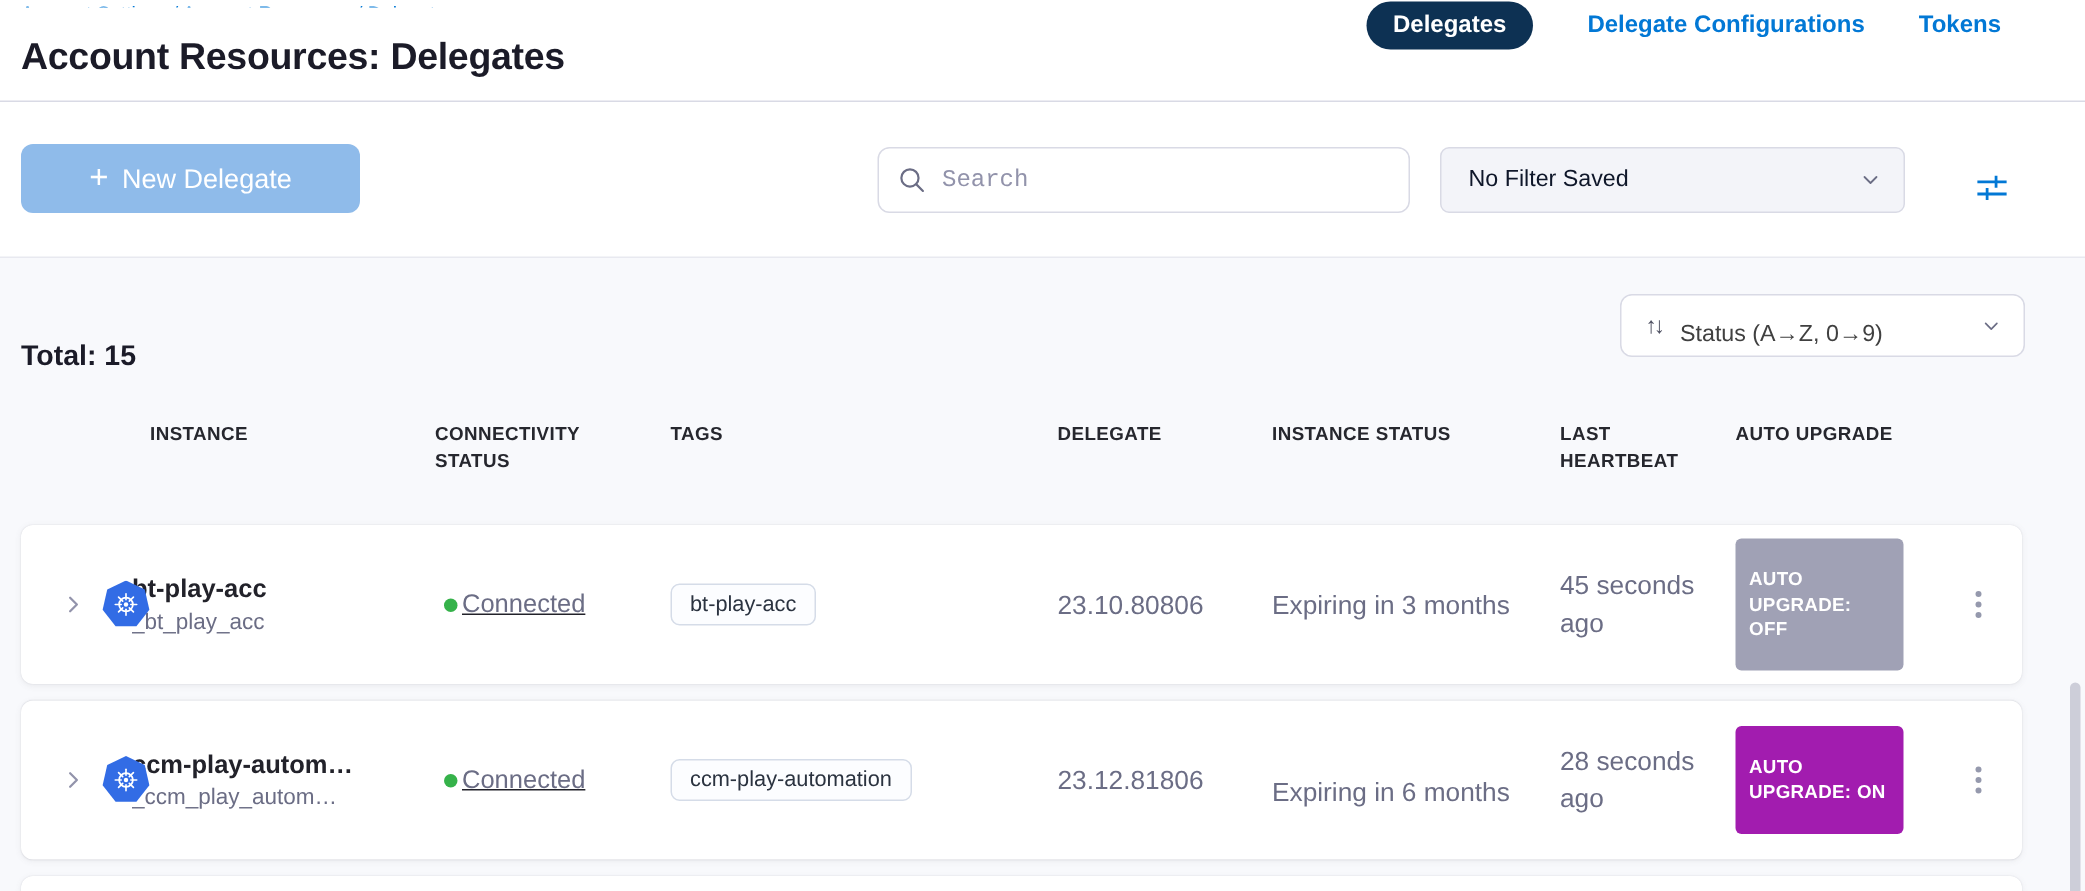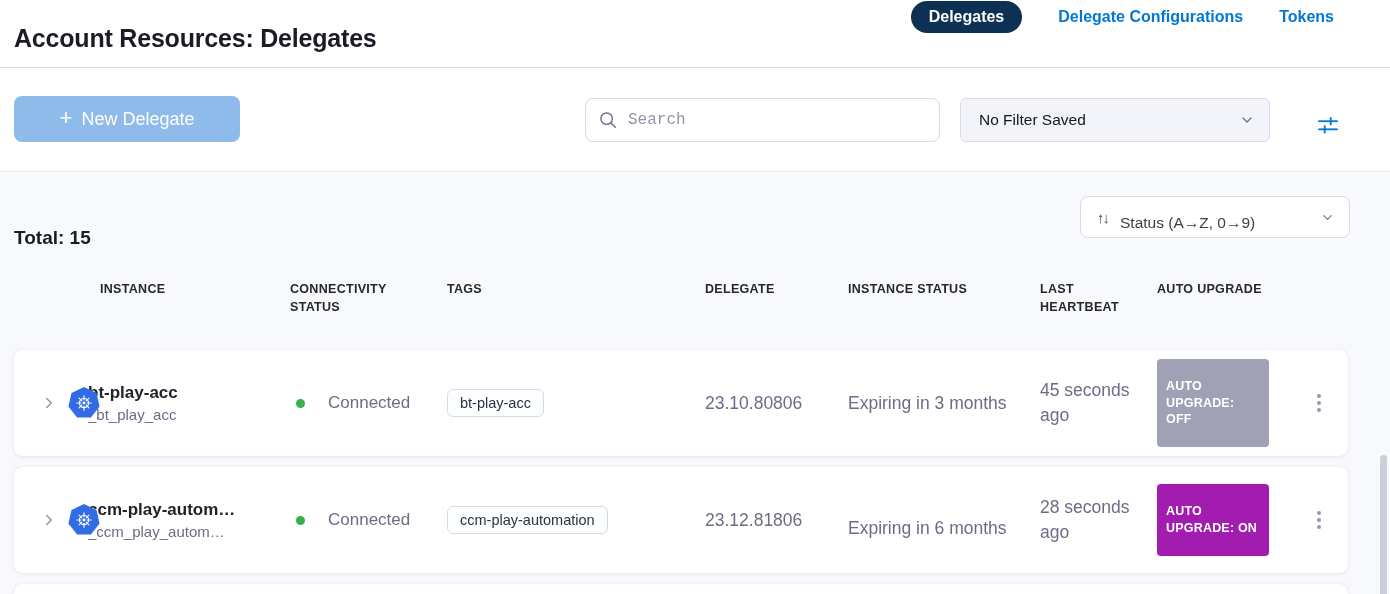--- a/index.html
+++ b/index.html
@@ -50,21 +50,21 @@
               box-shadow:0 0 1px rgba(40,41,61,.14), 0 1px 4px rgba(96,97,112,.10); cursor:pointer; }
   .row-card > .cell { display:flex; align-items:center; min-width:0; }
   .cell-expand { padding-left:26px; gap:4px; }
   .expander { background:none; border:0; cursor:pointer; display:flex; align-items:center; padding:0; }
   .k8s-icon { width:32px; height:32px; background:#326ce5; flex:0 0 auto;
               clip-path:polygon(50% 0%, 10.9% 18.8%, 1.3% 61.1%, 28.3% 95.1%, 71.7% 95.1%, 98.7% 61.1%, 89.1% 18.8%);
               display:flex; align-items:center; justify-content:center; margin-left:6px; }
   .cell-name { flex-direction:column; align-items:flex-start !important; justify-content:center; padding-right:8px; }
   .dg-name { font-size:17px; font-weight:700; color:#22222a; max-width:185px; white-space:nowrap; overflow:hidden; margin-left:-12px; }
   .dg-id { font-size:15px; color:#6b6d85; max-width:185px; white-space:nowrap; overflow:hidden; margin-top:3px; margin-left:-12px; }
-  .cell-conn { gap:23px; }
+  .cell-conn { gap:3px;text-decoration:underline; }
   .conn-dot { width:9px; height:9px; border-radius:50%; background:#35b24a; margin-left:6px; flex:0 0 auto; }
   .conn-text { font-size:17px; color:#6b6d85; }
   .tag-chip { display:inline-block; border:1px solid #d5dce8; background:#fcfdff; border-radius:6px;
               padding:5px 12px; font-size:14.5px; color:#2b3340; white-space:nowrap; }
   .txt-muted { font-size:17.5px; color:#6b6d85; }
   .cell-heartbeat { padding-right:2px; }
   .cell-heartbeat .txt-muted { line-height:1.45; }
   .badge { display:inline-block; max-width:112px; border-radius:4px; padding:19px 9px; color:#fff;
            font-size:12.5px; font-weight:700; letter-spacing:.2px; line-height:1.35; text-transform:uppercase; }
   .badge-off { background:#a0a1b5; }

